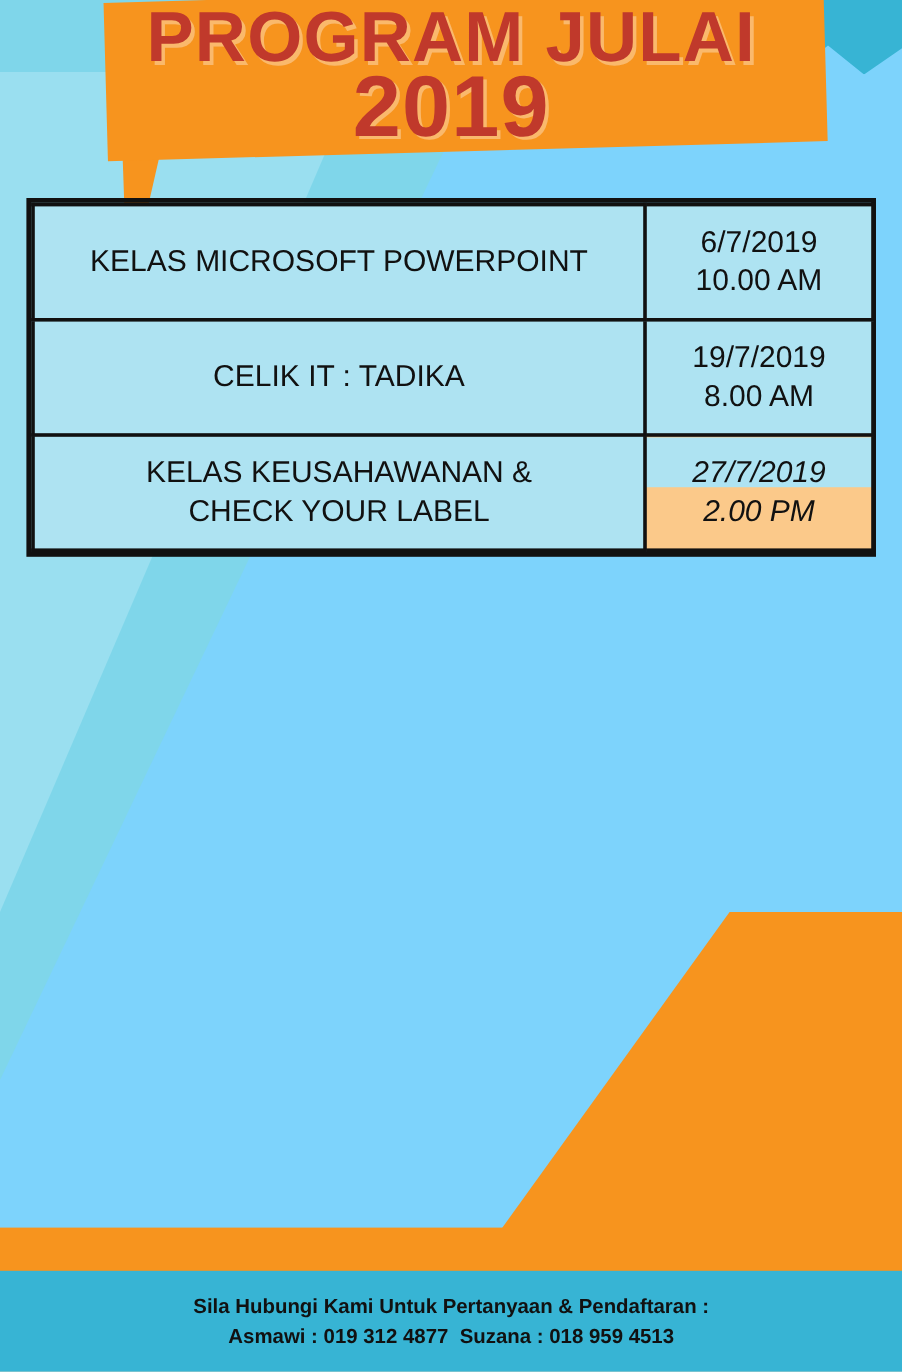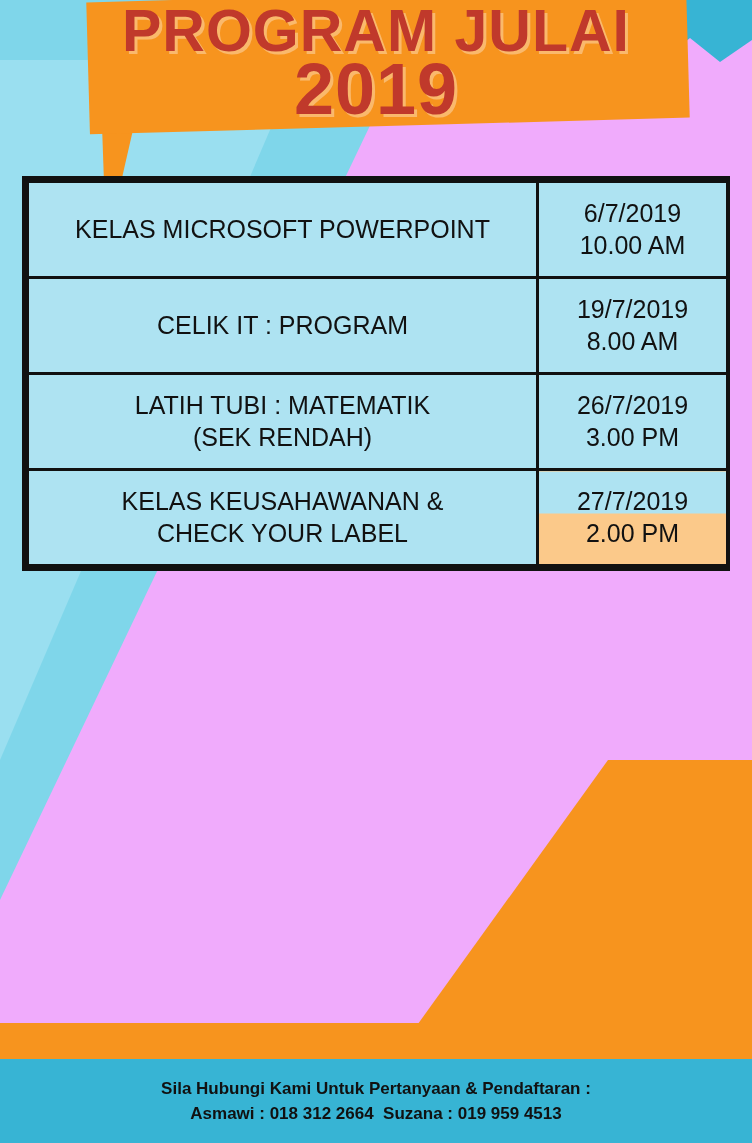--- a/index.html
+++ b/index.html
@@ -11,21 +11,21 @@
     height: 1143px;
     font-family: "Liberation Sans", sans-serif;
     background: #5bc8e0;
     overflow: hidden;
   }
   .poster {
     position: relative;
     width: 752px;
     height: 1143px;
     overflow: hidden;
-    background: #f0abfc;
+    background: #7dd3fc;
   }
   
   .bg-top-zig {
     position: absolute;
     top: 0; left: 0;
     width: 752px;
     height: 62px;
     background: #37b4d4;
     clip-path: polygon(
       0 0, 752px 0, 752px 40px,
@@ -109,21 +109,21 @@
     display: block;
     margin-top: 6px;
   }
   .title-line2 {
     font-size: 72px;
     display: block;
   }
   
   .schedule-wrap {
     position: absolute;
-    top: 176px;
+    top: 165px;
     left: 22px;
     width: 708px;
     border: 4px solid #111;
     box-sizing: border-box;
   }
   table.schedule {
     border-collapse: collapse;
     width: 100%;
     table-layout: fixed;
   }
@@ -138,20 +138,21 @@
     height: 96px;
     box-sizing: border-box;
   }
   td.cell-title { width: 510px; }
   td.cell-date  { width: 190px; }
   tr.row-blue td  { background: #aee3f2; }
   tr.row-orange td { background: #fbc98a; }
   tr.row-split td.cell-title { background: #aee3f2; }
   tr.row-split td.cell-date {
     background: linear-gradient(to bottom, #aee3f2 0%, #aee3f2 45%, #fbc98a 45%, #fbc98a 100%);
+    font-style: italic;
   }
   
   .footer {
     position: absolute;
     left: 0; bottom: 0;
     width: 752px;
     height: 84px;
     display: flex;
     flex-direction: column;
     align-items: center;
@@ -184,35 +185,31 @@
   </div>
 
   <div class="schedule-wrap">
     <table class="schedule">
       <tbody>
           <tr class="row-blue">
             <td class="cell-title">KELAS MICROSOFT POWERPOINT</td>
             <td class="cell-date">6/7/2019<br>10.00 AM</td>
           </tr>
           <tr class="row-blue">
-            <td class="cell-title">CELIK IT : PROGRAM</td>
+            <td class="cell-title">CELIK IT : TADIKA</td>
             <td class="cell-date">19/7/2019<br>8.00 AM</td>
-          </tr>
-          <tr class="row-blue">
-            <td class="cell-title">LATIH TUBI : MATEMATIK<br>(SEK RENDAH)</td>
-            <td class="cell-date">26/7/2019<br>3.00 PM</td>
           </tr>
           <tr class="row-split">
             <td class="cell-title">KELAS KEUSAHAWANAN &amp;<br>CHECK YOUR LABEL</td>
             <td class="cell-date">27/7/2019<br>2.00 PM</td>
           </tr>
         </tbody>
     </table>
   </div>
 
   <div class="footer">
     <div class="footer-line1">Sila Hubungi Kami Untuk Pertanyaan &amp; Pendaftaran :</div>
     <div class="footer-line2">
-      <span>Asmawi : 018 312 2664</span><span>&nbsp;&nbsp;</span><span>Suzana : 019 959 4513</span>
+      <span>Asmawi : 019 312 4877</span><span>&nbsp;&nbsp;</span><span>Suzana : 018 959 4513</span>
     </div>
   </div>
 
 </div>
 
 </body></html>

